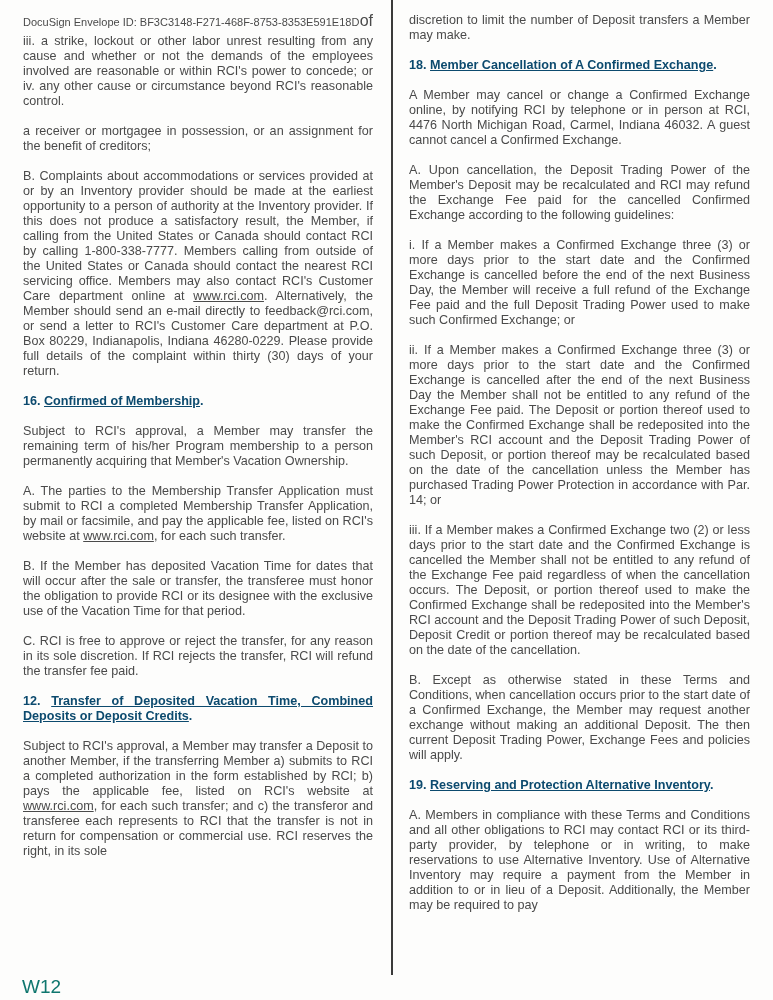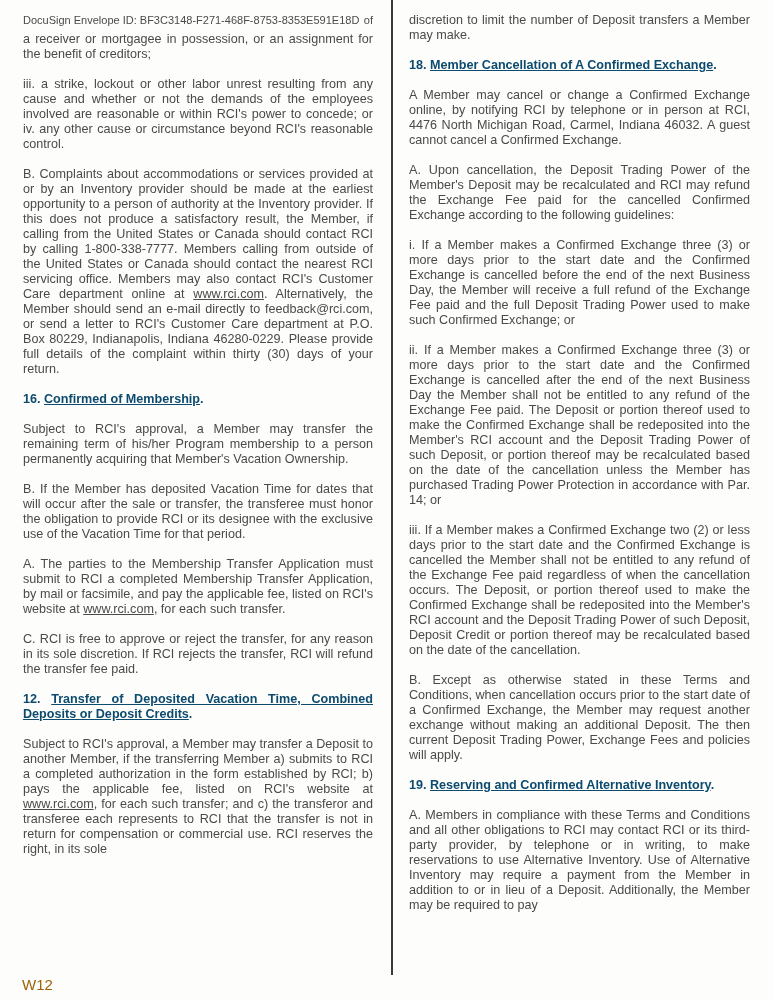--- a/index.html
+++ b/index.html
@@ -35,67 +35,67 @@
   }
   .header-row {
     display: flex;
     justify-content: space-between;
     align-items: baseline;
     font-size: 11px;
     line-height: 15px;
     margin: 0 0 4px 0;
     text-align: left;
   }
-  .header-row .carry { font-size: 11px; }
+  .header-row .carry { font-size: 16px; }
   p.para {
     margin: 0 0 15px 0;
   }
   p.heading {
     margin: 0 0 15px 0;
     font-weight: bold;
     color: #0c4a6e;
   }
   .u { text-decoration: underline; }
   a.doclink {
     color: inherit;
     text-decoration: underline;
     cursor: pointer;
   }
   .footer {
     position: absolute;
     left: 22px;
     top: 976px;
-    font-size: 15px;
-    color: #a16207;
+    font-size: 19px;
+    color: #0f766e;
   }
 </style>
 </head>
 <body>
 
 <div class="page">
 
   <div class="col col-left">
     <div class="header-row">
       <span>DocuSign Envelope ID: BF3C3148-F271-468F-8753-8353E591E18D</span>
       <span class="carry">of</span>
     </div>
 
+    <p class="para"><span>iii. a strike, lockout or other labor unrest resulting from any cause and whether or not the demands of the employees involved are reasonable or within RCI's power to concede; or iv. any other cause or circumstance beyond RCI's reasonable control.</span></p>
+
     <p class="para"><span>a receiver or mortgagee in possession, or an assignment for the benefit of creditors;</span></p>
-
-    <p class="para"><span>iii. a strike, lockout or other labor unrest resulting from any cause and whether or not the demands of the employees involved are reasonable or within RCI's power to concede; or iv. any other cause or circumstance beyond RCI's reasonable control.</span></p>
 
     <p class="para"><span>B. Complaints about accommodations or services provided at or by an Inventory provider should be made at the earliest opportunity to a person of authority at the Inventory provider. If this does not produce a satisfactory result, the Member, if calling from the United States or Canada should contact RCI by calling 1-800-338-7777. Members calling from outside of the United States or Canada should contact the nearest RCI servicing office. Members may also contact RCI's Customer Care department online at </span><a class="doclink">www.rci.com</a><span>. Alternatively, the Member should send an e-mail directly to feedback@rci.com, or send a letter to RCI's Customer Care department at P.O. Box 80229, Indianapolis, Indiana 46280-0229. Please provide full details of the complaint within thirty (30) days of your return.</span></p>
 
     <p class="heading"><span>16. </span><span class="u">Confirmed of Membership</span><span>.</span></p>
 
     <p class="para"><span>Subject to RCI's approval, a Member may transfer the remaining term of his/her Program membership to a person permanently acquiring that Member's Vacation Ownership.</span></p>
 
+    <p class="para"><span>A. The parties to the Membership Transfer Application must submit to RCI a completed Membership Transfer Application, by mail or facsimile, and pay the applicable fee, listed on RCI's website at </span><a class="doclink">www.rci.com</a><span>, for each such transfer.</span></p>
+
     <p class="para"><span>B. If the Member has deposited Vacation Time for dates that will occur after the sale or transfer, the transferee must honor the obligation to provide RCI or its designee with the exclusive use of the Vacation Time for that period.</span></p>
-
-    <p class="para"><span>A. The parties to the Membership Transfer Application must submit to RCI a completed Membership Transfer Application, by mail or facsimile, and pay the applicable fee, listed on RCI's website at </span><a class="doclink">www.rci.com</a><span>, for each such transfer.</span></p>
 
     <p class="para"><span>C. RCI is free to approve or reject the transfer, for any reason in its sole discretion. If RCI rejects the transfer, RCI will refund the transfer fee paid.</span></p>
 
     <p class="heading"><span>12. </span><span class="u">Transfer of Deposited Vacation Time, Combined Deposits or Deposit Credits</span><span>.</span></p>
 
     <p class="para"><span>Subject to RCI's approval, a Member may transfer a Deposit to another Member, if the transferring Member a) submits to RCI a completed authorization in the form established by RCI; b) pays the applicable fee, listed on RCI's website at </span><a class="doclink">www.rci.com</a><span>, for each such transfer; and c) the transferor and transferee each represents to RCI that the transfer is not in return for compensation or commercial use. RCI reserves the right, in its sole</span></p>
   </div>
 
   <div class="divider"></div>
 
@@ -109,20 +109,20 @@
     <p class="para"><span>A. Upon cancellation, the Deposit Trading Power of the Member's Deposit may be recalculated and RCI may refund the Exchange Fee paid for the cancelled Confirmed Exchange according to the following guidelines:</span></p>
 
     <p class="para"><span>i. If a Member makes a Confirmed Exchange three (3) or more days prior to the start date and the Confirmed Exchange is cancelled before the end of the next Business Day, the Member will receive a full refund of the Exchange Fee paid and the full Deposit Trading Power used to make such Confirmed Exchange; or</span></p>
 
     <p class="para"><span>ii. If a Member makes a Confirmed Exchange three (3) or more days prior to the start date and the Confirmed Exchange is cancelled after the end of the next Business Day the Member shall not be entitled to any refund of the Exchange Fee paid. The Deposit or portion thereof used to make the Confirmed Exchange shall be redeposited into the Member's RCI account and the Deposit Trading Power of such Deposit, or portion thereof may be recalculated based on the date of the cancellation unless the Member has purchased Trading Power Protection in accordance with Par. 14; or</span></p>
 
     <p class="para"><span>iii. If a Member makes a Confirmed Exchange two (2) or less days prior to the start date and the Confirmed Exchange is cancelled the Member shall not be entitled to any refund of the Exchange Fee paid regardless of when the cancellation occurs. The Deposit, or portion thereof used to make the Confirmed Exchange shall be redeposited into the Member's RCI account and the Deposit Trading Power of such Deposit, Deposit Credit or portion thereof may be recalculated based on the date of the cancellation.</span></p>
 
     <p class="para"><span>B. Except as otherwise stated in these Terms and Conditions, when cancellation occurs prior to the start date of a Confirmed Exchange, the Member may request another exchange without making an additional Deposit. The then current Deposit Trading Power, Exchange Fees and policies will apply.</span></p>
 
-    <p class="heading"><span>19. </span><span class="u">Reserving and Confirmed Alternative Inventory</span><span>.</span></p>
+    <p class="heading"><span>19. </span><span class="u">Reserving and Protection Alternative Inventory</span><span>.</span></p>
 
     <p class="para"><span>A. Members in compliance with these Terms and Conditions and all other obligations to RCI may contact RCI or its third-party provider, by telephone or in writing, to make reservations to use Alternative Inventory. Use of Alternative Inventory may require a payment from the Member in addition to or in lieu of a Deposit. Additionally, the Member may be required to pay</span></p>
   </div>
 
   <div class="footer">W12</div>
 
 </div>
 
 </body></html>

